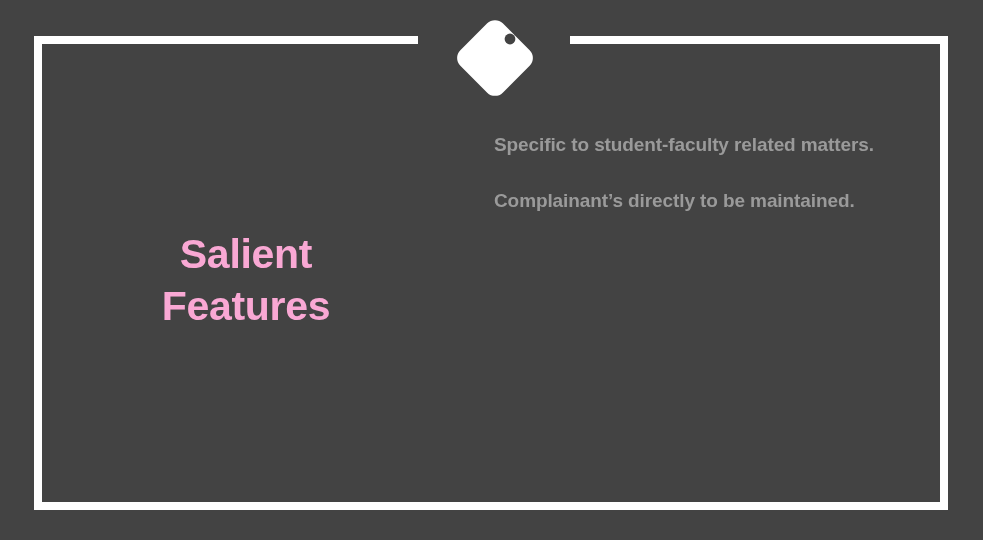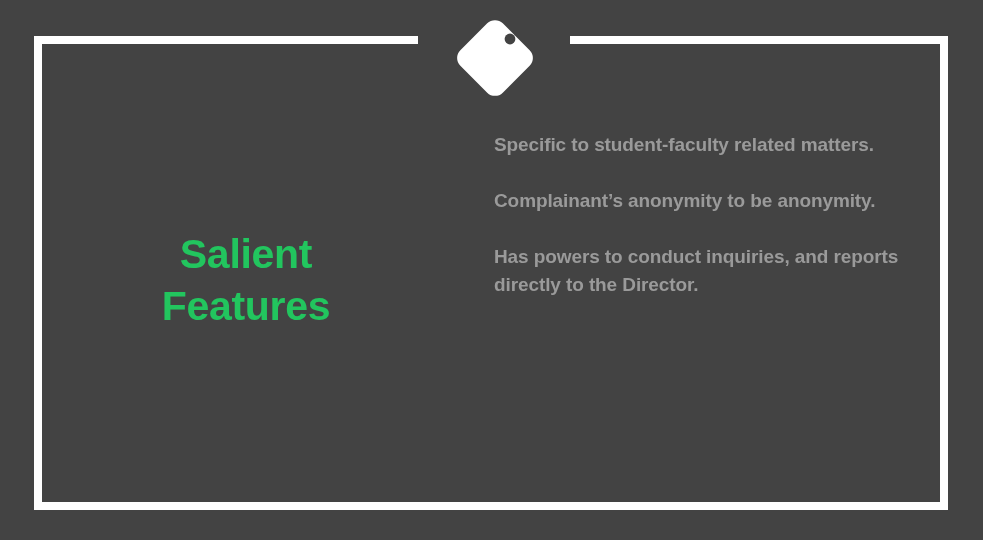--- a/index.html
+++ b/index.html
@@ -44,21 +44,21 @@
 
   
   .title-block {
     position: absolute;
     left: 60px;
     top: 228px;
     width: 372px;
     text-align: center;
   }
   .title-line {
-    color: #22c55e;
+    color: #f9a8d4;
     font-size: 41px;
     font-weight: bold;
     line-height: 52px;
     letter-spacing: -0.3px;
     white-space: nowrap;
   }
 
   
   .features-list {
     position: absolute;
@@ -96,17 +96,16 @@
     </svg>
   </div>
 
   <div class="title-block">
     <div class="title-line">Salient</div>
     <div class="title-line">Features</div>
   </div>
 
   <div class="features-list">
     <div class="feature-item">Specific to student-faculty related matters.</div>
-    <div class="feature-item">Complainant’s anonymity to be anonymity.</div>
-    <div class="feature-item">Has powers to conduct inquiries, and reports directly to the Director.</div>
+    <div class="feature-item">Complainant’s directly to be maintained.</div>
   </div>
 
 </div>
 
 </body></html>

